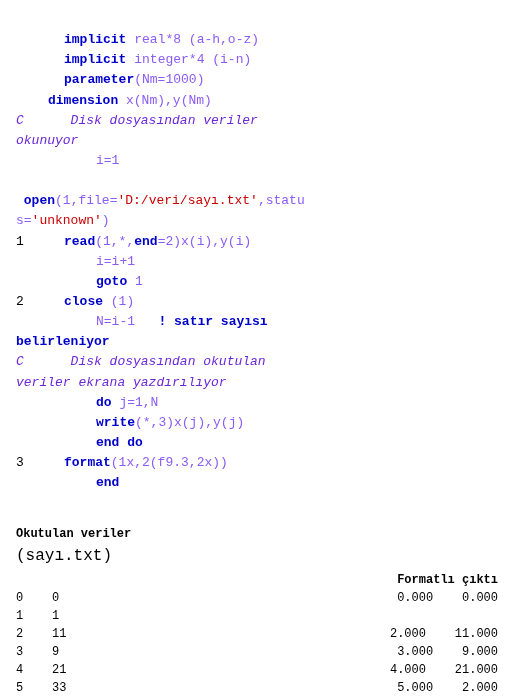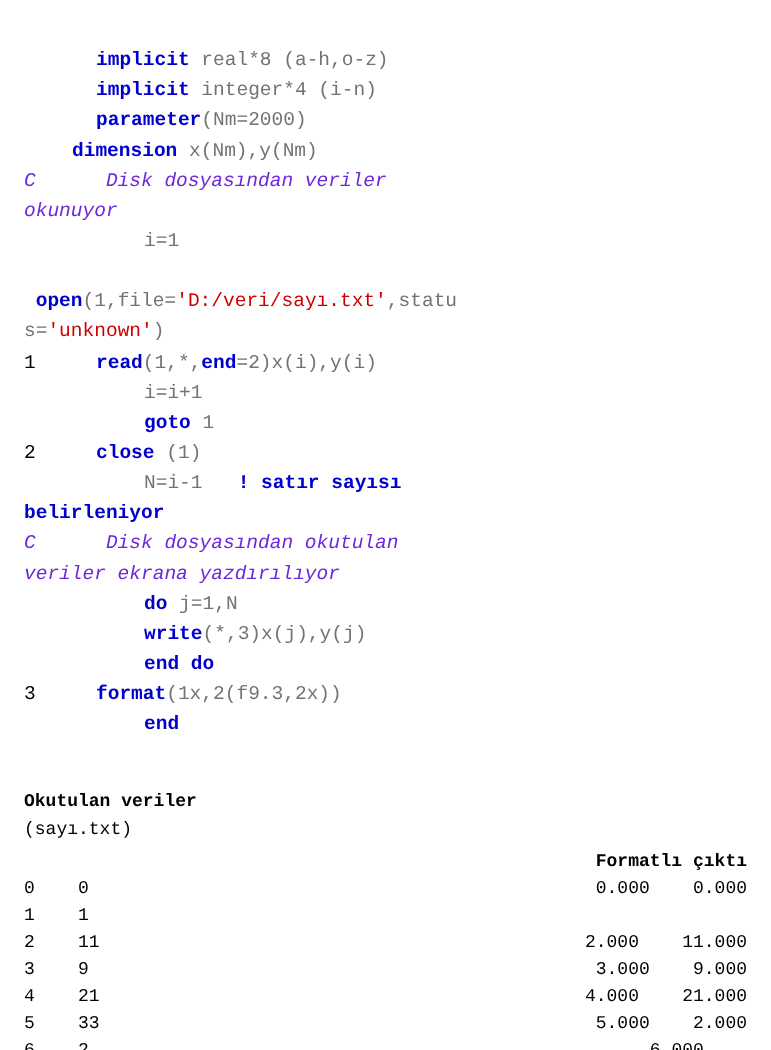--- a/index.html
+++ b/index.html
@@ -16,36 +16,36 @@
     .code-block {
       white-space: pre;
       font-family: 'Courier New', Courier, monospace;
       font-size: 13px;
       line-height: 1.55;
     }
     .kw-bold-blue { color: #0000cc; font-weight: bold; }
     .str-red { color: #cc0000; }
     .comment-blue { color: #6d28d9; font-style: italic; }
     .line-num { color: #000; display: inline-block; width: 16px; }
-    .normal { color: #737373; }
+    .normal { color: #8b5cf6; }
 
     .table-section {
       margin-top: 18px;
       font-family: 'Courier New', Courier, monospace;
       font-size: 12px;
     }
     .table-title {
       font-weight: bold;
       color: #000;
       font-size: 12px;
       margin-top: 32px;
     }
     .table-subtitle {
       color: #000;
-      font-size: 12px;
+      font-size: 16px;
     }
     .table-header-row {
       display: flex;
       margin-top: 2px;
     }
     .col-left {
       width: 200px;
     }
     .col-right {
       flex: 1;
@@ -68,21 +68,21 @@
     }
     .indent1 { display: inline-block; width: 32px; }
     .indent2 { display: inline-block; width: 48px; }
   </style>
 </head>
 <body>
 
 <div class="code-block">
 <span class="indent2"></span><span class="kw-bold-blue">implicit</span><span class="normal"> real*8 (a-h,o-z)</span>
 <span class="indent2"></span><span class="kw-bold-blue">implicit</span><span class="normal"> integer*4 (i-n)</span>
-<span class="indent2"></span><span class="kw-bold-blue">parameter</span><span class="normal">(Nm=2000)</span>
+<span class="indent2"></span><span class="kw-bold-blue">parameter</span><span class="normal">(Nm=1000)</span>
 <span class="indent1"></span><span class="kw-bold-blue">dimension</span><span class="normal"> x(Nm),y(Nm)</span>
 <span class="comment-blue">C      Disk dosyasından veriler</span>
 <span class="comment-blue">okunuyor</span>
 <span class="indent2"></span><span class="indent1"></span><span class="normal">i=1</span>
 
 <span class="normal"> </span><span class="kw-bold-blue">open</span><span class="normal">(1,file=</span><span class="str-red">'D:/veri/sayı.txt'</span><span class="normal">,statu</span>
 <span class="normal">s=</span><span class="str-red">'unknown'</span><span class="normal">)</span>
 <span class="line-num">1</span><span class="indent1"></span><span class="kw-bold-blue">read</span><span class="normal">(1,*,</span><span class="kw-bold-blue">end</span><span class="normal">=2)x(i),y(i)</span>
 <span class="indent2"></span><span class="indent1"></span><span class="normal">i=i+1</span>
 <span class="indent2"></span><span class="indent1"></span><span class="kw-bold-blue">goto</span><span class="normal"> 1</span>

